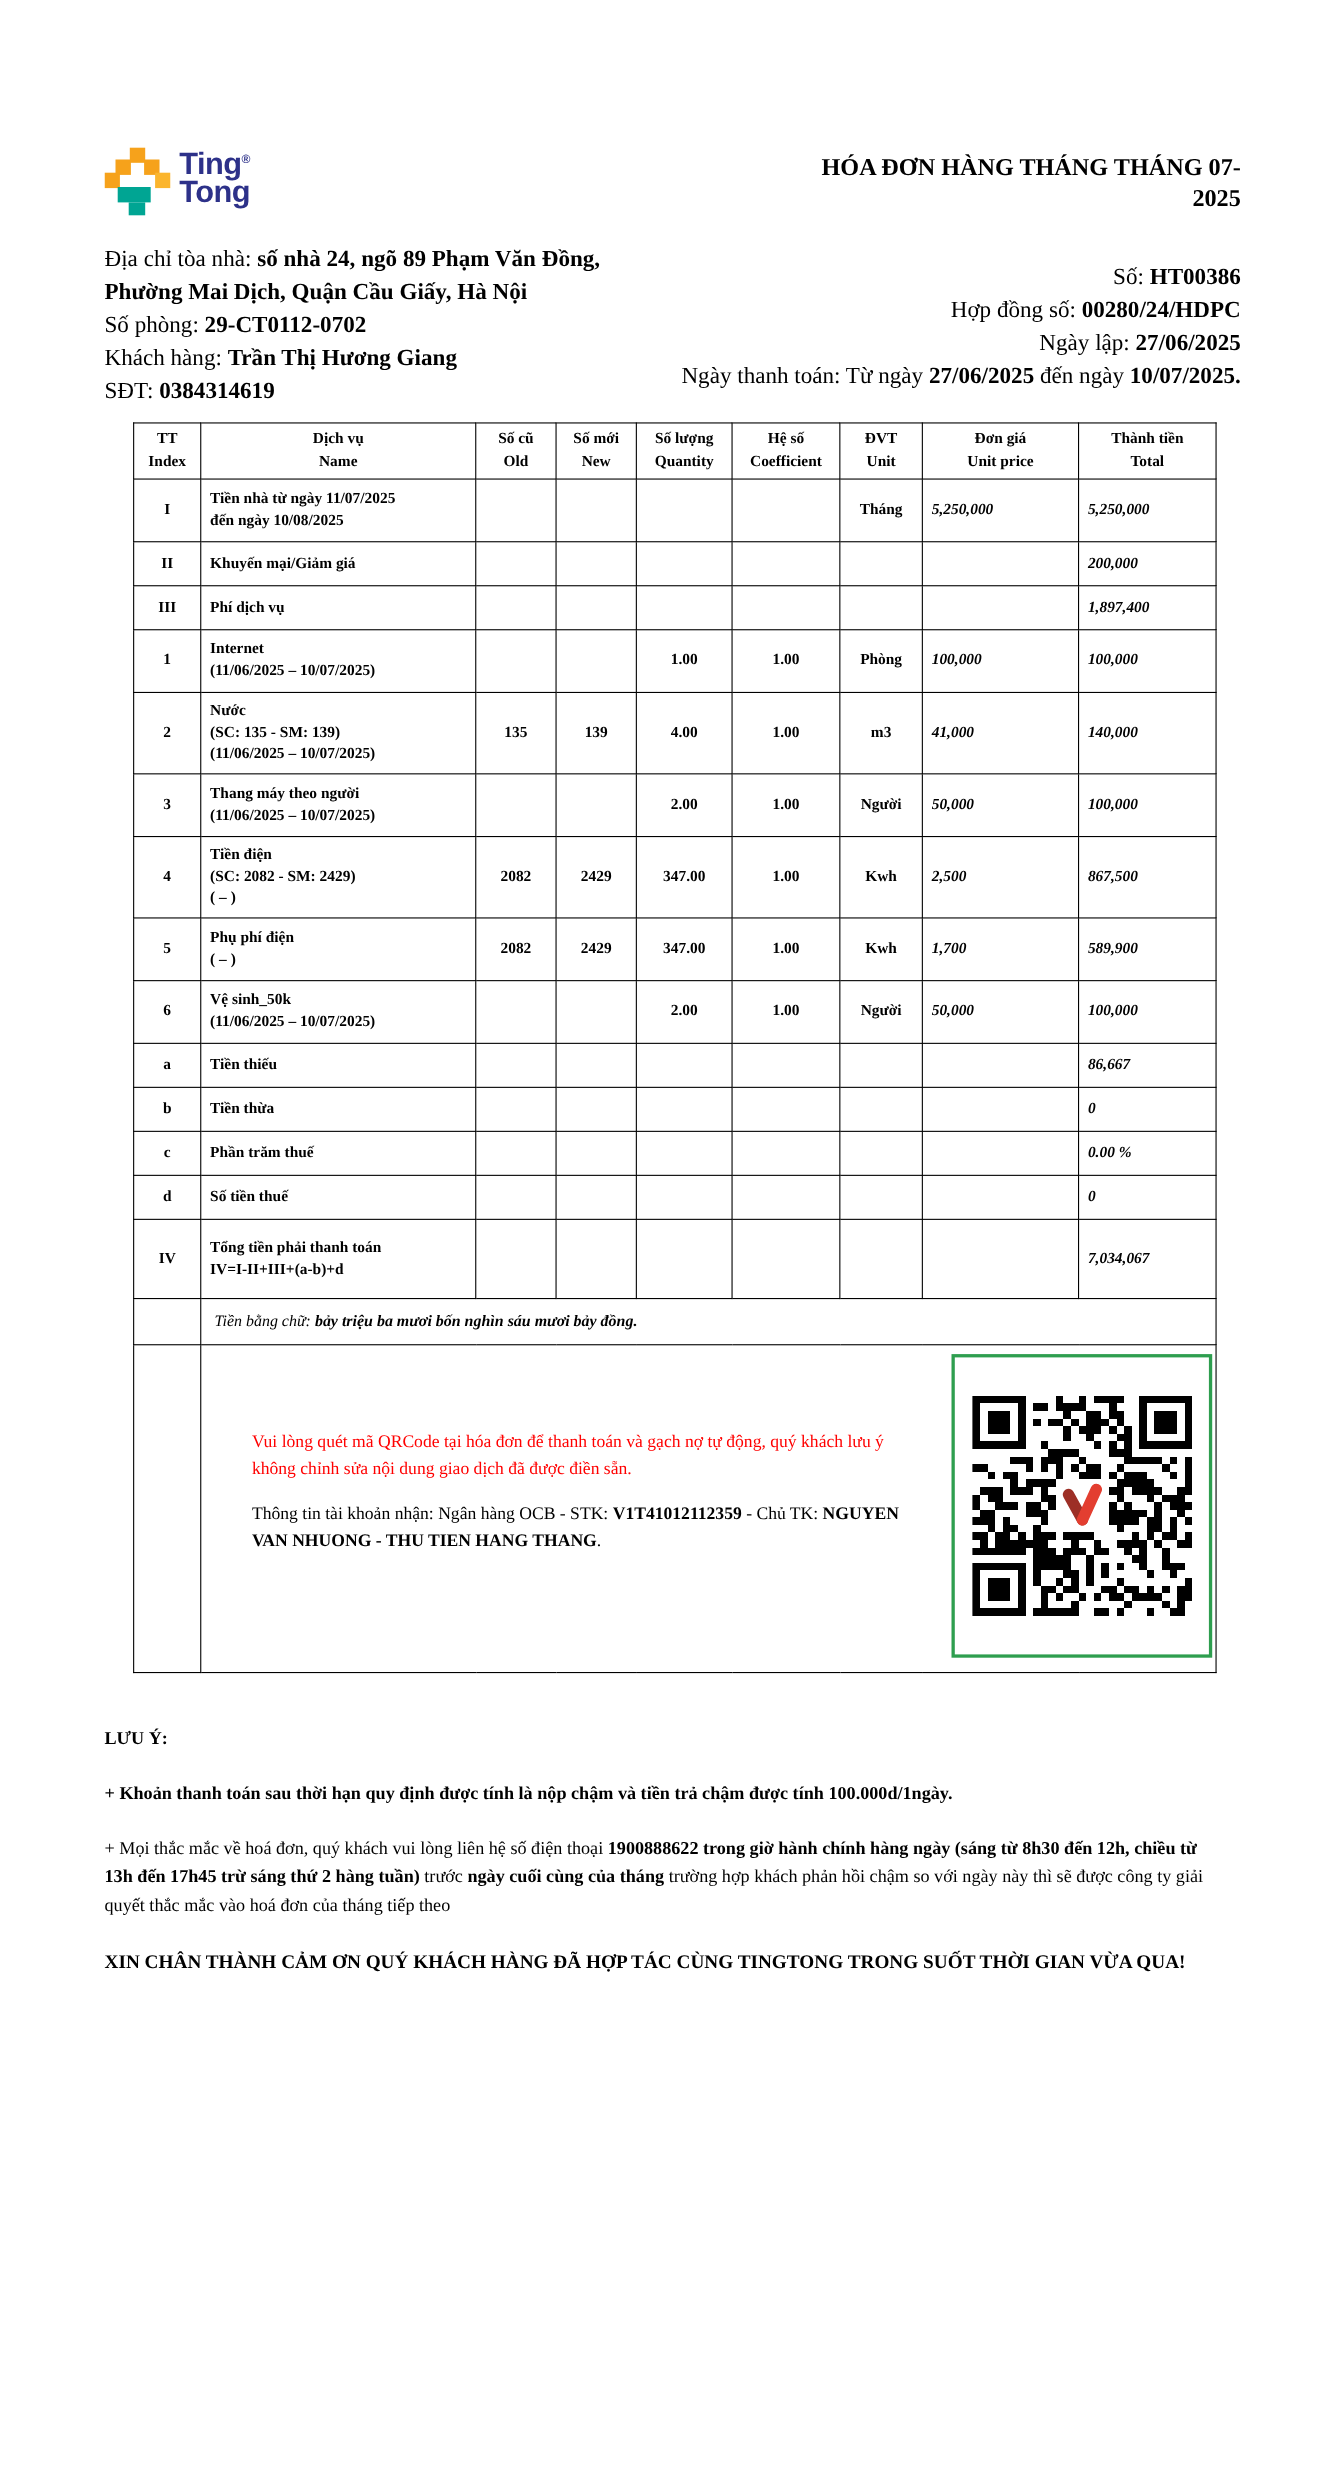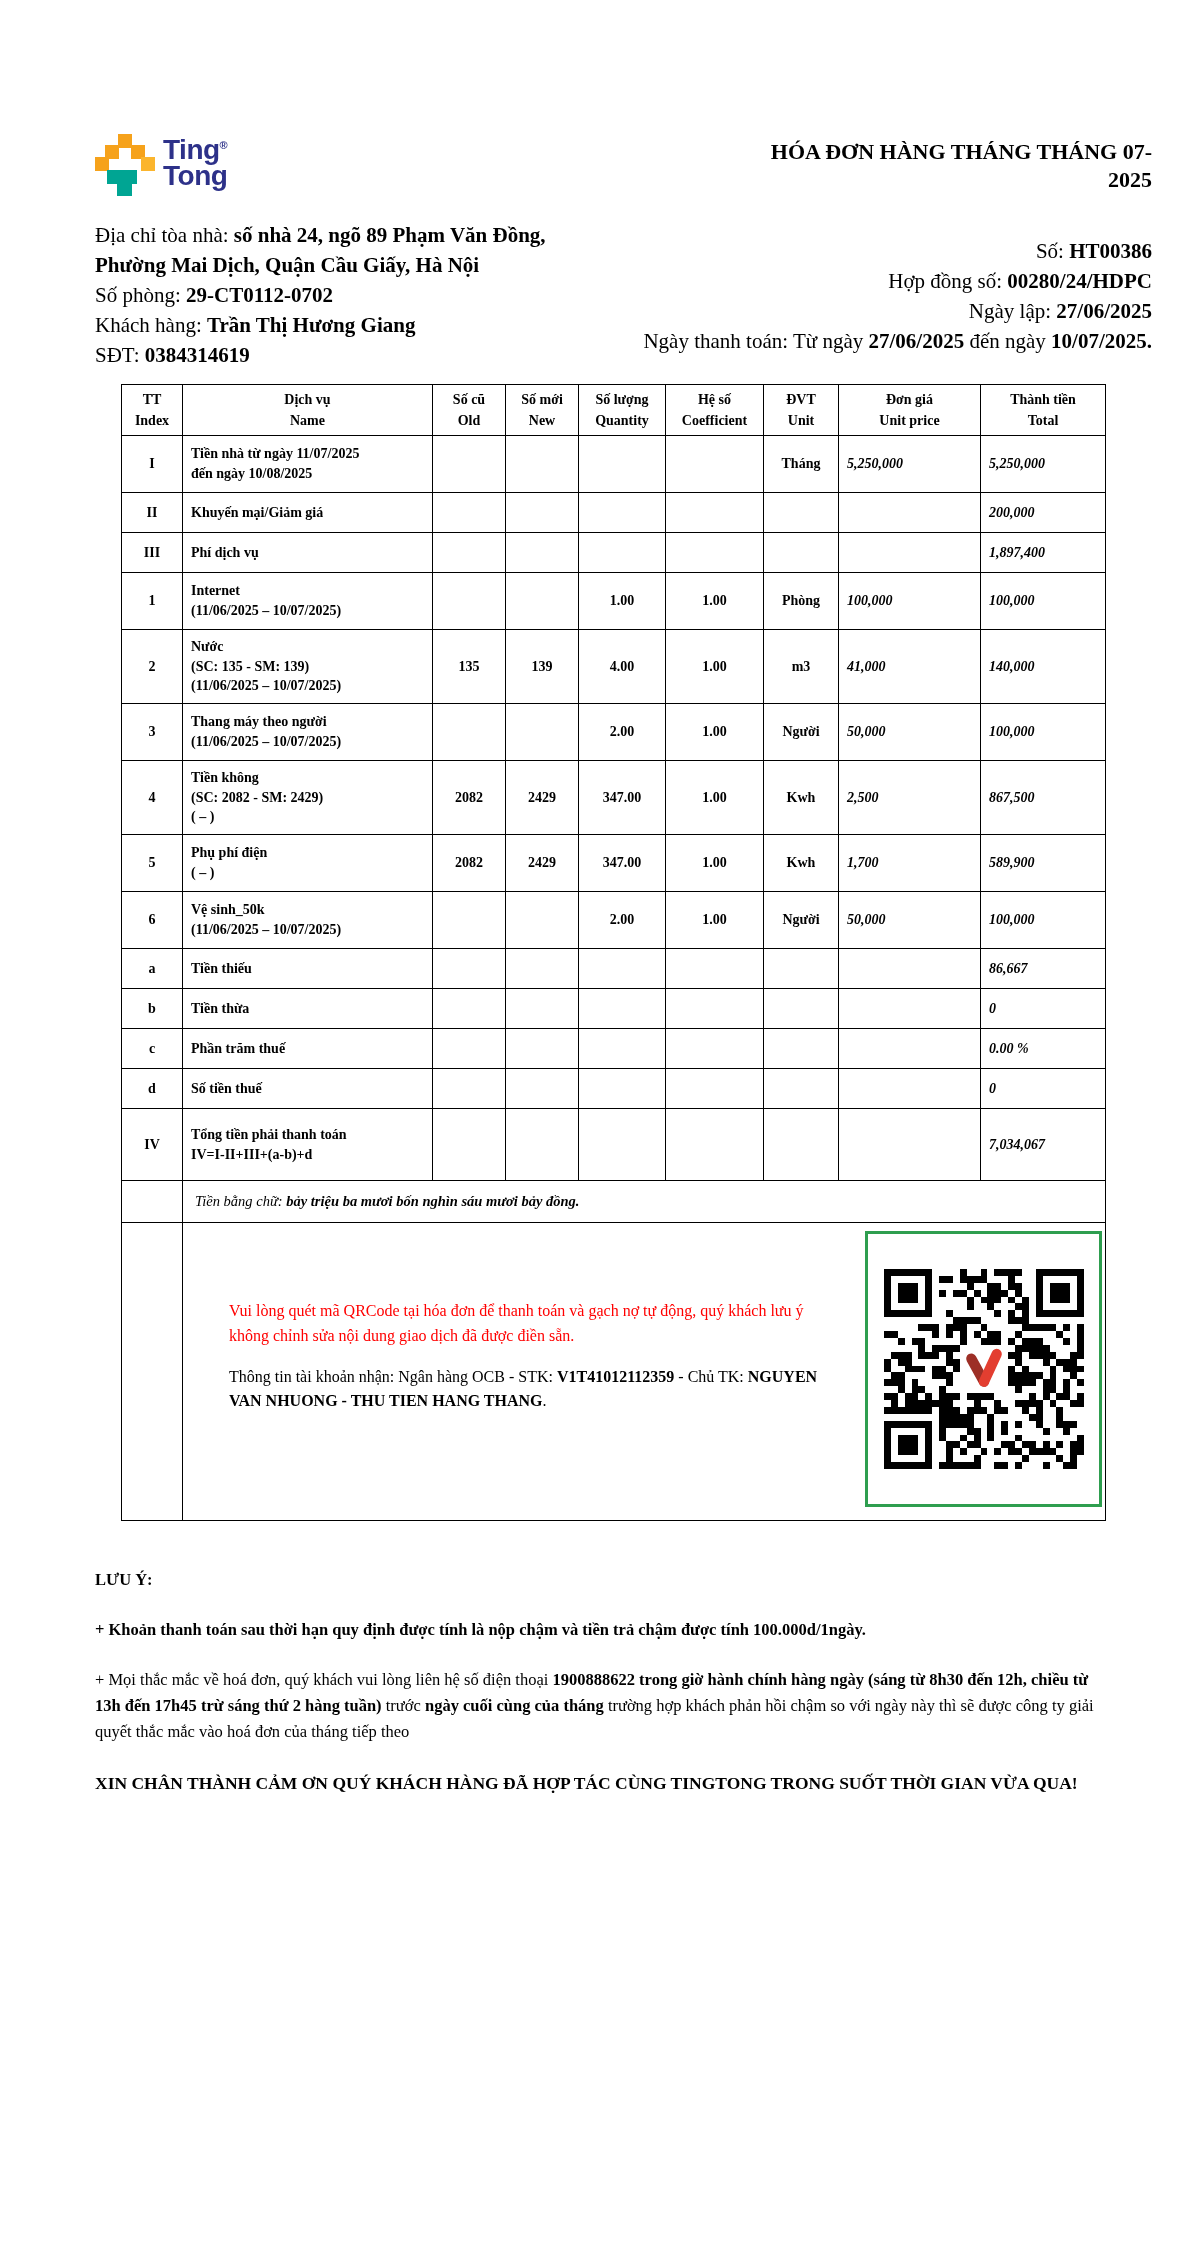--- a/index.html
+++ b/index.html
@@ -1,17 +1,17 @@
 <!DOCTYPE html>
 <html lang="vi"><head>
 <meta charset="utf-8">
 <style>
   html,body{margin:0;padding:0;background:#fff;}
   body{font-family:"Liberation Serif","DejaVu Serif",serif;color:#000;}
-  .page{width:1200px;min-height:2259px;box-sizing:border-box;padding:132px 48px 0 95px;background:#fff;position:relative;}
+  .page{width:1200px;min-height:2259px;box-sizing:border-box;padding:132px 72px 0 95px;background:#fff;position:relative;}
   
   .hdr{display:flex;justify-content:space-between;align-items:flex-start;}
   .logo{display:flex;align-items:flex-start;gap:8px;}
   .logo-icon{display:block;margin-top:2px;}
   .logo-text{font-family:"Liberation Sans","DejaVu Sans",sans-serif;font-weight:bold;color:#2D3189;font-size:28px;line-height:26px;letter-spacing:-0.5px;}
   .logo-text .reg{font-size:11px;vertical-align:super;}
   .title{font-weight:bold;font-size:22px;line-height:28px;text-align:right;margin-top:6px;}
   
   .info{display:flex;justify-content:flex-start;margin-top:24px;font-size:21px;line-height:30px;}
   .info p{margin:0;}
@@ -217,21 +217,21 @@
           <td class="c-mid"></td>
           <td class="c-mid">2.00</td>
           <td class="c-mid">1.00</td>
           <td class="c-mid">Người</td>
           <td class="c-num">50,000</td>
           <td class="c-num">100,000</td>
         </tr>
         <tr style="height: 74px;">
           <td class="c-tt">4</td>
           <td class="c-name">
-            <div>Tiền không</div>
+            <div>Tiền điện</div>
             <div>(SC: 2082 - SM: 2429)</div>
             <div>( – )</div>
           </td>
           <td class="c-mid">2082</td>
           <td class="c-mid">2429</td>
           <td class="c-mid">347.00</td>
           <td class="c-mid">1.00</td>
           <td class="c-mid">Kwh</td>
           <td class="c-num">2,500</td>
           <td class="c-num">867,500</td>

